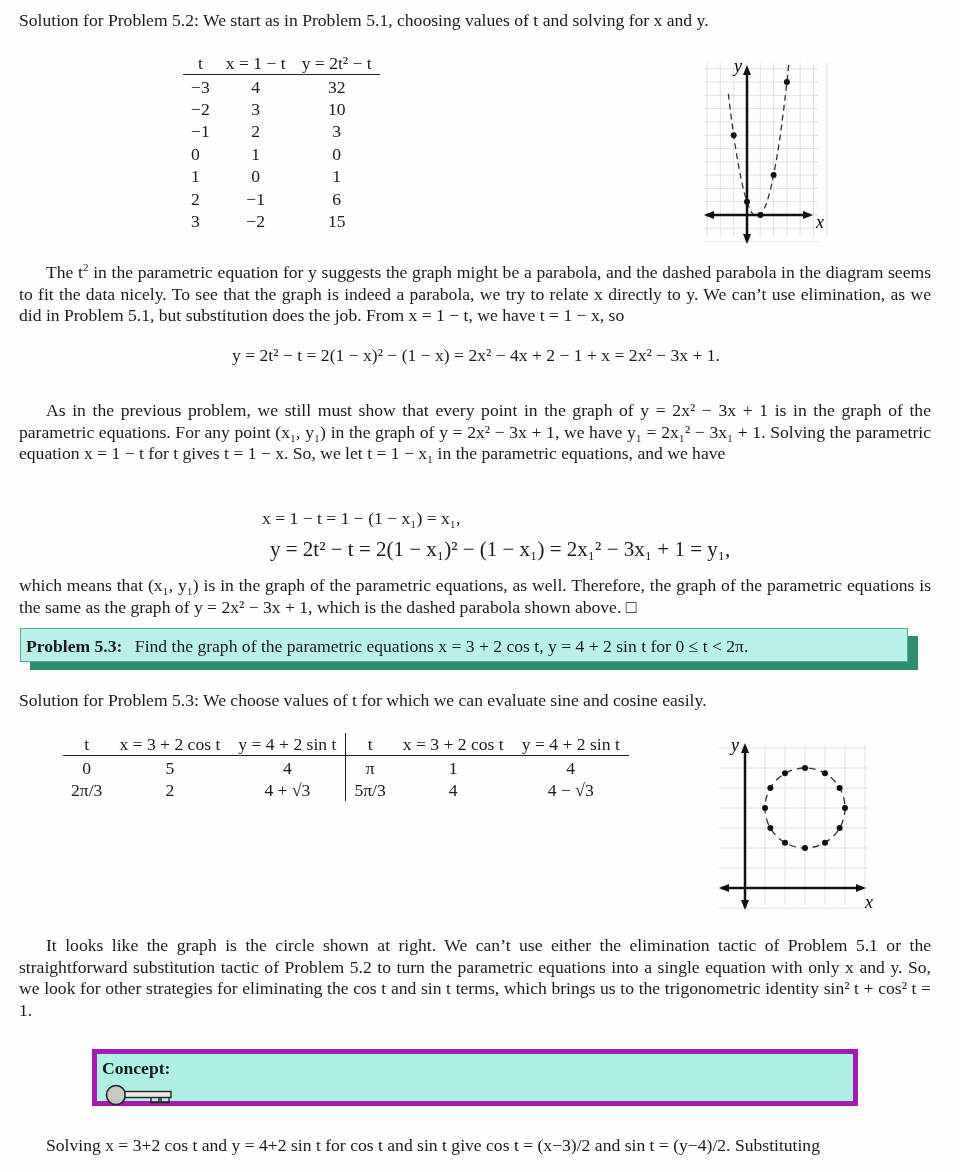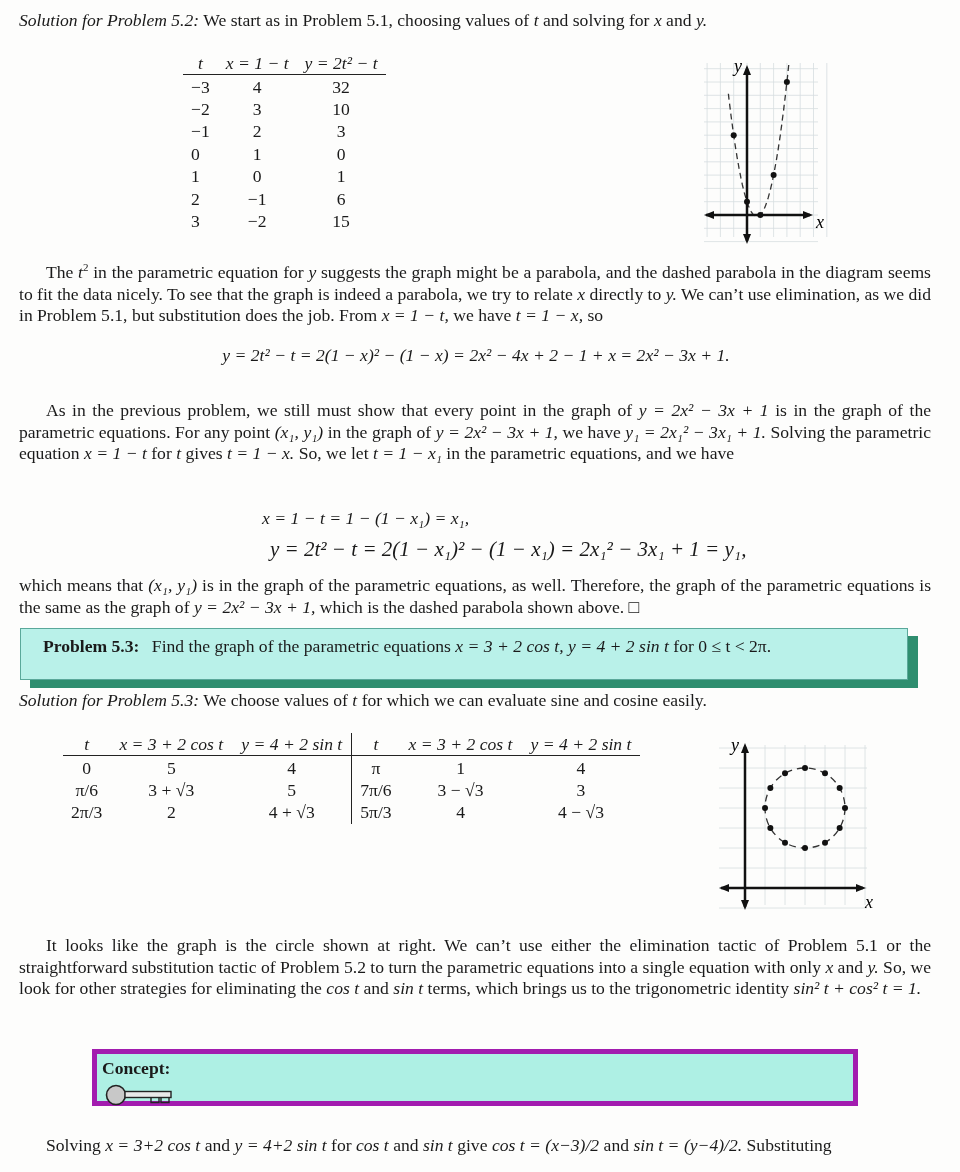--- a/index.html
+++ b/index.html
@@ -5,34 +5,34 @@
   html, body { margin:0; padding:0; }
   body {
     width:960px; height:1172px; overflow:hidden; position:relative;
     background:#fdfdfc;
     font-family:"Liberation Serif", "DejaVu Serif", serif;
     color:#1a1a1a; font-size:18px;
   }
   .abs { position:absolute; }
   .para { position:absolute; left:19px; width:912px; line-height:21.6px; text-align:justify; font-size:17.6px; }
   .para .ind { display:inline-block; width:27px; }
-  i, .it { font-style:italic; }
+  i, .it { }
   .center-eq { position:absolute; left:0; width:960px; text-align:center; font-size:17.6px; }
   sup { font-size:11px; vertical-align:7px; line-height:0; }
 
   table.dt { border-collapse:collapse; position:absolute; font-size:17.6px; }
   table.dt td, table.dt th { padding:0 8px; text-align:center; font-weight:normal; height:22.4px; line-height:22px; }
   table.dt th { border-bottom:1px solid #222; }
   table.dt td.sep, table.dt th.sep { border-right:1px solid #222; }
 
   .problem-box {
-    position:absolute; left:20px; top:628px; width:888px; height:52px;
+    position:absolute; left:20px; top:628px; width:888px; height:34px;
     background:#b9f1e9; border:1px solid #5aa89a;
     box-shadow: 10px 8px 0 #2f8e6f;
-    font-size:17.6px; line-height:34px; padding-left:22px; box-sizing:border-box;
+    font-size:17.6px; line-height:34px; padding-left:5px; box-sizing:border-box;
   }
   .problem-box b { font-weight:bold; margin-right:8px; }
 
   .concept-box {
     position:absolute; left:92px; top:1049px; width:766px; height:57px;
     background:#aef0e4; border:5px solid #a21caf; box-sizing:border-box;
     font-size:17.6px;
   }
   .concept-label { position:absolute; left:5px; top:4px; font-weight:bold; }
   .concept-text { position:absolute; left:110px; top:4px; }
@@ -218,28 +218,20 @@
   <tbody id="t53body">
       <tr>
         <td>0</td>
         <td>5</td>
         <td class="sep">4</td>
         <td>π</td>
         <td>1</td>
         <td>4</td>
       </tr>
       <tr>
-        <td>π/6</td>
-        <td>3 + √3</td>
-        <td class="sep">5</td>
-        <td>7π/6</td>
-        <td>3 − √3</td>
-        <td>3</td>
-      </tr>
-      <tr>
         <td>2π/3</td>
         <td>2</td>
         <td class="sep">4 + √3</td>
         <td>5π/3</td>
         <td>4</td>
         <td>4 − √3</td>
       </tr>
     </tbody>
 </table>
 

